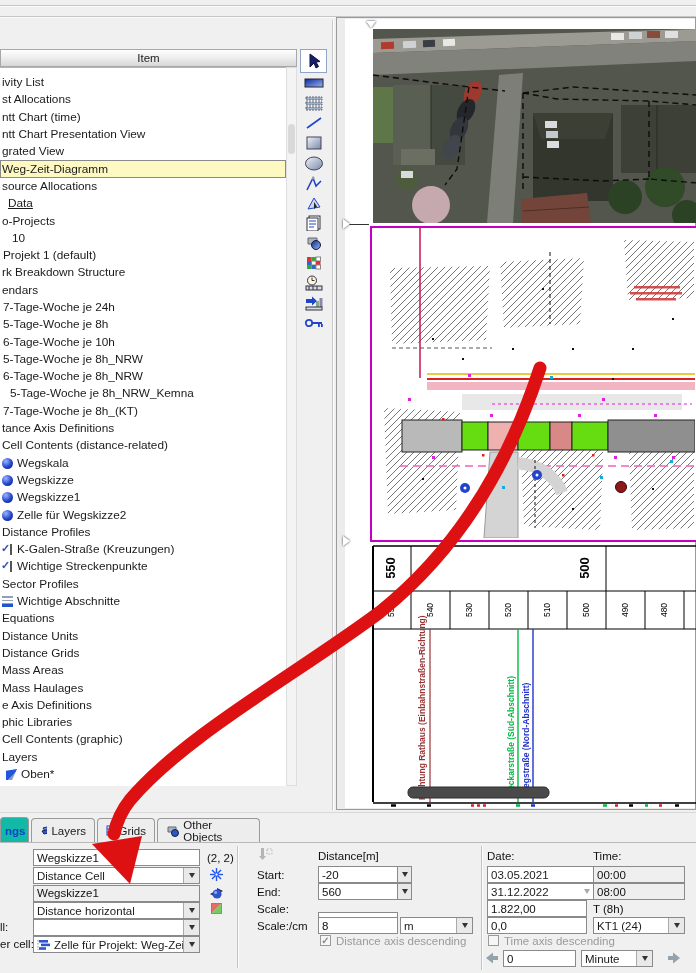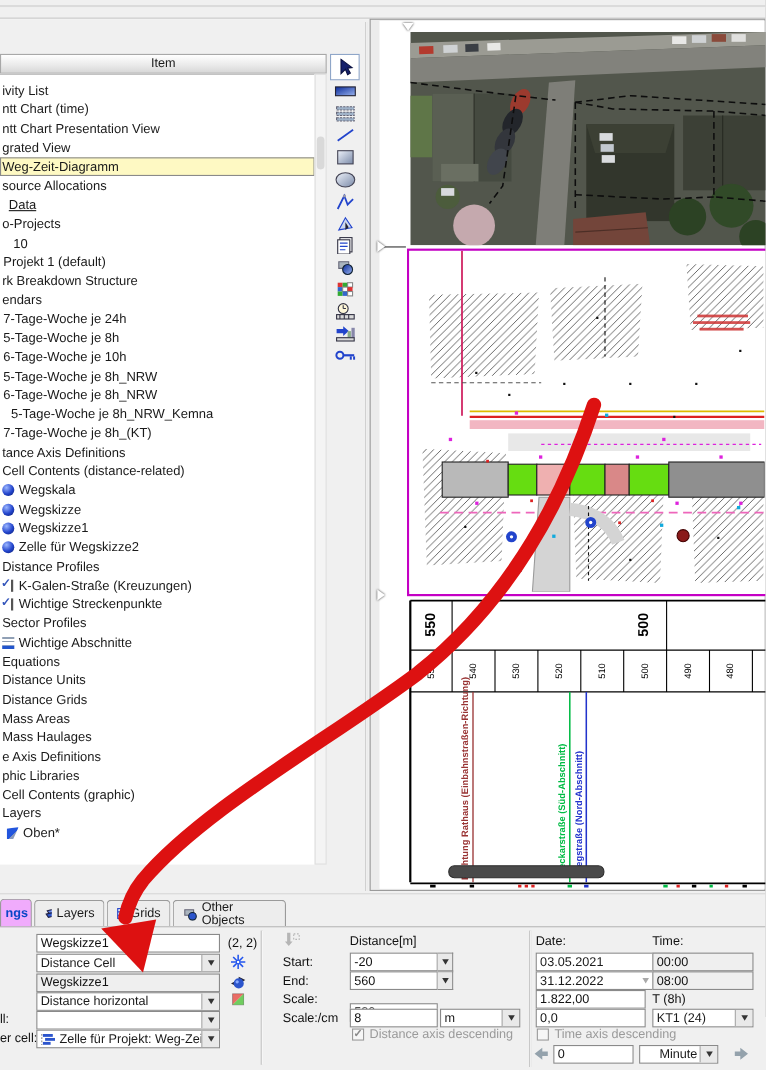--- a/index.html
+++ b/index.html
@@ -36,21 +36,21 @@
   .page-white{position:absolute;left:8px;top:1px;right:0;bottom:1px;background:#fff;}
   .cell-magenta{position:absolute;left:33px;top:208px;width:329px;height:316px;box-sizing:border-box;border:2px solid #c400c4;background:#fff;}
   .marker{position:absolute;width:0;height:0;}
   .m-right{border-top:5px solid transparent;border-bottom:5px solid transparent;border-left:7px solid #fff;filter:drop-shadow(0 0 1px #333);}
   .m-down{border-left:5px solid transparent;border-right:5px solid transparent;border-top:7px solid #fff;filter:drop-shadow(0 0 1px #333);}
   
   .bottom-line{position:absolute;left:0;top:812px;width:696px;height:1px;background:#d8d8d8;}
   .tabbar{position:absolute;left:0;top:818px;width:696px;height:25px;}
   .tab{position:absolute;top:0;height:24px;box-sizing:border-box;border:1px solid #9a9a9a;border-bottom:none;
     border-radius:4px 4px 0 0;background:#ededed;display:flex;align-items:center;gap:4px;padding:0 8px;font-size:11.5px;}
-  .tab.active{background:#f0abfc;height:26px;top:-1px;font-weight:bold;color:#0a46c8;}
+  .tab.active{background:#14b8a6;height:26px;top:-1px;font-weight:bold;color:#0a46c8;}
   .tabline{position:absolute;left:0;top:842px;width:696px;height:1px;background:#b9b9b9;}
   .flabel{position:absolute;font-size:11.5px;color:#111;white-space:nowrap;}
   .flabel.dis{color:#9a9a9a;}
   .field{position:absolute;height:17px;box-sizing:border-box;background:#fff;border:1px solid #8a8a8a;
     font-size:11.5px;padding:1px 3px;font-family:"Liberation Sans",sans-serif;color:#111;}
   input.field{outline:none;}
   .field.ro{background:#efefef;}
   .combo{position:absolute;height:17px;box-sizing:border-box;background:#fff;border:1px solid #8a8a8a;
     font-size:11.5px;line-height:14px;padding:1px 18px 1px 3px;white-space:nowrap;overflow:hidden;}
   .combo .btn{position:absolute;right:0;top:0;bottom:0;width:15px;background:#e9e9e9;border-left:1px solid #aaa;
@@ -71,20 +71,24 @@
 
   <div class="groove" style="top:5px;"></div>
   <div class="groove" style="top:16px;"></div>
 
   <div class="tree-header">Item</div>
   <div class="tree-list">
 
   <div class="trow">
 
         <span>ivity List</span>
+      </div>
+      <div class="trow">
+
+        <span>st Allocations</span>
       </div>
       <div class="trow">
 
         <span>ntt Chart (time)</span>
       </div>
       <div class="trow">
 
         <span>ntt Chart Presentation View</span>
       </div>
       <div class="trow">
@@ -715,21 +719,21 @@
       </span>
   </div>
 
   <div class="chk" style="left:488px;top:935px;"></div>
   <div class="flabel dis" style="left:504px;top:935px;">Time axis descending</div>
 
   <svg class="ficon" style="left:485px;top:952px;width:14px;height:12px;" viewBox="0 0 14 12">
     <polygon points="8,0.5 1,6 8,11.5 8,8 13,8 13,4 8,4" fill="#94a2ac"></polygon>
   </svg>
   <input class="field" style="left: 503px; top: 950px; width: 73px;" value="0">
-  <div class="combo" style="left:581px;top:950px;width:72px;text-align:right;">
+  <div class="combo" style="left:581px;top:950px;width:72px;">
     <span>Minute</span>
     <span class="btn">
         <span class="car"></span>
       </span>
   </div>
   <svg class="ficon" style="left:667px;top:952px;width:14px;height:12px;" viewBox="0 0 14 12">
     <polygon points="6,0.5 13,6 6,11.5 6,8 1,8 1,4 6,4" fill="#94a2ac"></polygon>
   </svg>
 
   <svg class="arrow-overlay" width="696" height="973" viewBox="0 0 696 973">

